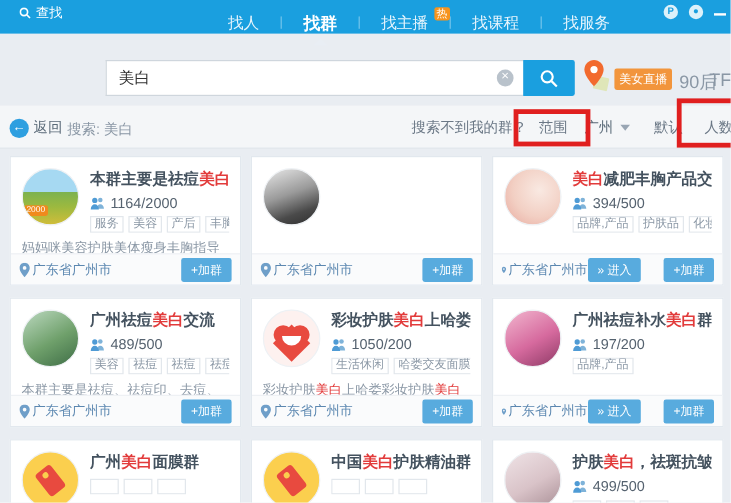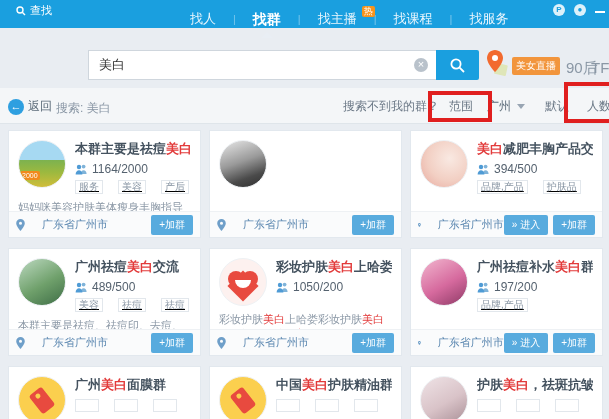--- a/index.html
+++ b/index.html
@@ -51,29 +51,29 @@
   
   .grid { position:absolute; left:8px; top:130px; display:grid; grid-template-columns:193px 193px 193px; grid-auto-rows:108px; gap:10px 8px; }
   .card { position:relative; background:#fff; border:1px solid #e2e8ee; overflow:hidden; cursor:pointer; }
   .card-body { padding:9px 9px 0 9px; }
   .card-top { display:flex; }
   .avatar { position:relative; width:48px; height:48px; border-radius:50%; overflow:hidden; flex:none; border:1px solid #eef1f4; }
   .info { margin-left:9px; flex:1; min-width:0; }
   .g-title { font-size:13px; font-weight:bold; color:#44525f; white-space:nowrap; overflow:hidden; }
   .g-title .hl { color:#e23b3b; }
   .members { display:flex; align-items:center; gap:4px; margin-top:4px; font-size:12px; color:#55626f; }
-  .tags { margin-top:4px; display:flex; align-items:center; gap:15px; overflow:hidden; height:14px;text-decoration:underline; }
+  .tags { margin-top:4px; display:flex; align-items:center; gap:4px; overflow:hidden; height:14px; }
   .chip { border:1px solid #e2e7ec; color:#8a97a5; font-size:10px; line-height:12px; padding:0 3px; white-space:nowrap; }
   .chip.stub { width:24px; height:13px; }
   .desc { margin-top:6px; font-size:11px; color:#8a97a5; line-height:15px; height:30px; overflow:hidden; }
   .desc .hl { color:#e23b3b; }
   .card-footer { position:absolute; left:0; right:0; bottom:0; height:26px; background:#fafbfc; border-top:1px solid #eef1f4; display:flex; align-items:center; padding:0 7px; }
-  .loc { display:flex; align-items:center; gap:17px; color:#5b87b0; font-size:11px; flex:1; min-width:0; white-space:nowrap; overflow:hidden; }
+  .loc { display:flex; align-items:center; gap:2px; color:#5b87b0; font-size:11px; flex:1; min-width:0; white-space:nowrap; overflow:hidden; }
   .btn { background:#58abde; color:#fff; border:none; border-radius:2px; font-size:10px; padding:3px 8px; cursor:pointer; white-space:nowrap; font-family:"Liberation Sans",sans-serif; }
-  .btn-enter { margin-right:5px; }
+  .btn-enter { margin-right:19px; }
 
   
   .av-scenery { background:linear-gradient(180deg,#a6d9f2 0%,#a6d9f2 42%,#7db24f 42%,#9cb93f 68%,#d0bd3a 100%); }
   .avbadge { position:absolute; left:1px; bottom:7px; background:#f08a1d; color:#fff; font-size:7px; line-height:9px; padding:0 2px; border-radius:2px; }
   .av-horses { background:linear-gradient(160deg,#e8e8e8 0%,#9a9a9a 45%,#4a4a4a 75%,#2e2e2e 100%); }
   .av-cosmetic { background:radial-gradient(circle at 62% 38%,#f9e9e2 0%,#f2cfc3 55%,#e8a99e 100%); }
   .av-portrait-green { background:linear-gradient(150deg,#bcd9c0 0%,#6fa06b 55%,#3e6d46 100%); }
   .av-portrait-pink { background:linear-gradient(150deg,#f2b7cf 0%,#d66a9e 55%,#8e3a66 100%); }
   .av-portrait-light { background:linear-gradient(150deg,#efe3e6 0%,#d9c3c8 55%,#a98f96 100%); }
   .av-heart { background:#fdf1ef; }
@@ -298,20 +298,24 @@
           <div class="g-title"><span>彩妆护肤</span><span class="hl">美白</span><span>上哈娄</span></div>
           <div class="members">
             <svg width="13" height="11" viewBox="0 0 13 11">
                   <circle cx="8.6" cy="2.6" r="1.9" fill="#7fb3d9"></circle>
                   <path d="M5.6 10c0-2.4 1.4-3.8 3-3.8s3 1.4 3 3.8z" fill="#7fb3d9"></path>
                   <circle cx="4" cy="3" r="2.2" fill="#4f9bd5"></circle>
                   <path d="M.6 10.6C.6 7.8 2.2 6.2 4 6.2s3.4 1.6 3.4 4.4z" fill="#4f9bd5"></path>
                 </svg>
             <span>1050/200</span>
           </div>
+          <div class="tags">
+                <span class="chip">生活休闲</span>
+                <span class="chip">哈娄交友面膜</span>
+              </div>
         </div>
       </div>
       <div class="desc"><span>彩妆护肤</span><span class="hl">美白</span><span>上哈娄彩妆护肤</span><span class="hl">美白</span><span>上哈娄彩妆护肤</span><span class="hl">美白</span><span>上哈娄彩妆护肤</span></div>
     </div>
     <div class="card-footer">
       <span class="loc">
         <svg width="9" height="12" viewBox="0 0 10 14">
               <path d="M5 0C2.2 0 0 2.2 0 5c0 3.7 5 9 5 9s5-5.3 5-9C10 2.2 7.8 0 5 0zm0 6.8A1.8 1.8 0 115 3.2a1.8 1.8 0 010 3.6z" fill="#6f9fc9"></path>
             </svg>
         <span>广东省广州市</span>
@@ -390,20 +394,29 @@
 
     </div>
 
   </div>
       <div class="card">
     <div class="card-body">
       <div class="card-top">
         <span class="avatar av-portrait-light"></span>
         <div class="info">
           <div class="g-title"><span>护肤</span><span class="hl">美白</span><span>，祛斑抗皱</span></div>
+          <div class="members">
+            <svg width="13" height="11" viewBox="0 0 13 11">
+                  <circle cx="8.6" cy="2.6" r="1.9" fill="#7fb3d9"></circle>
+                  <path d="M5.6 10c0-2.4 1.4-3.8 3-3.8s3 1.4 3 3.8z" fill="#7fb3d9"></path>
+                  <circle cx="4" cy="3" r="2.2" fill="#4f9bd5"></circle>
+                  <path d="M.6 10.6C.6 7.8 2.2 6.2 4 6.2s3.4 1.6 3.4 4.4z" fill="#4f9bd5"></path>
+                </svg>
+            <span>499/500</span>
+          </div>
           <div class="tags">
                 <span class="chip stub"></span>
                 <span class="chip stub"></span>
                 <span class="chip stub"></span>
               </div>
         </div>
       </div>
 
     </div>
 

